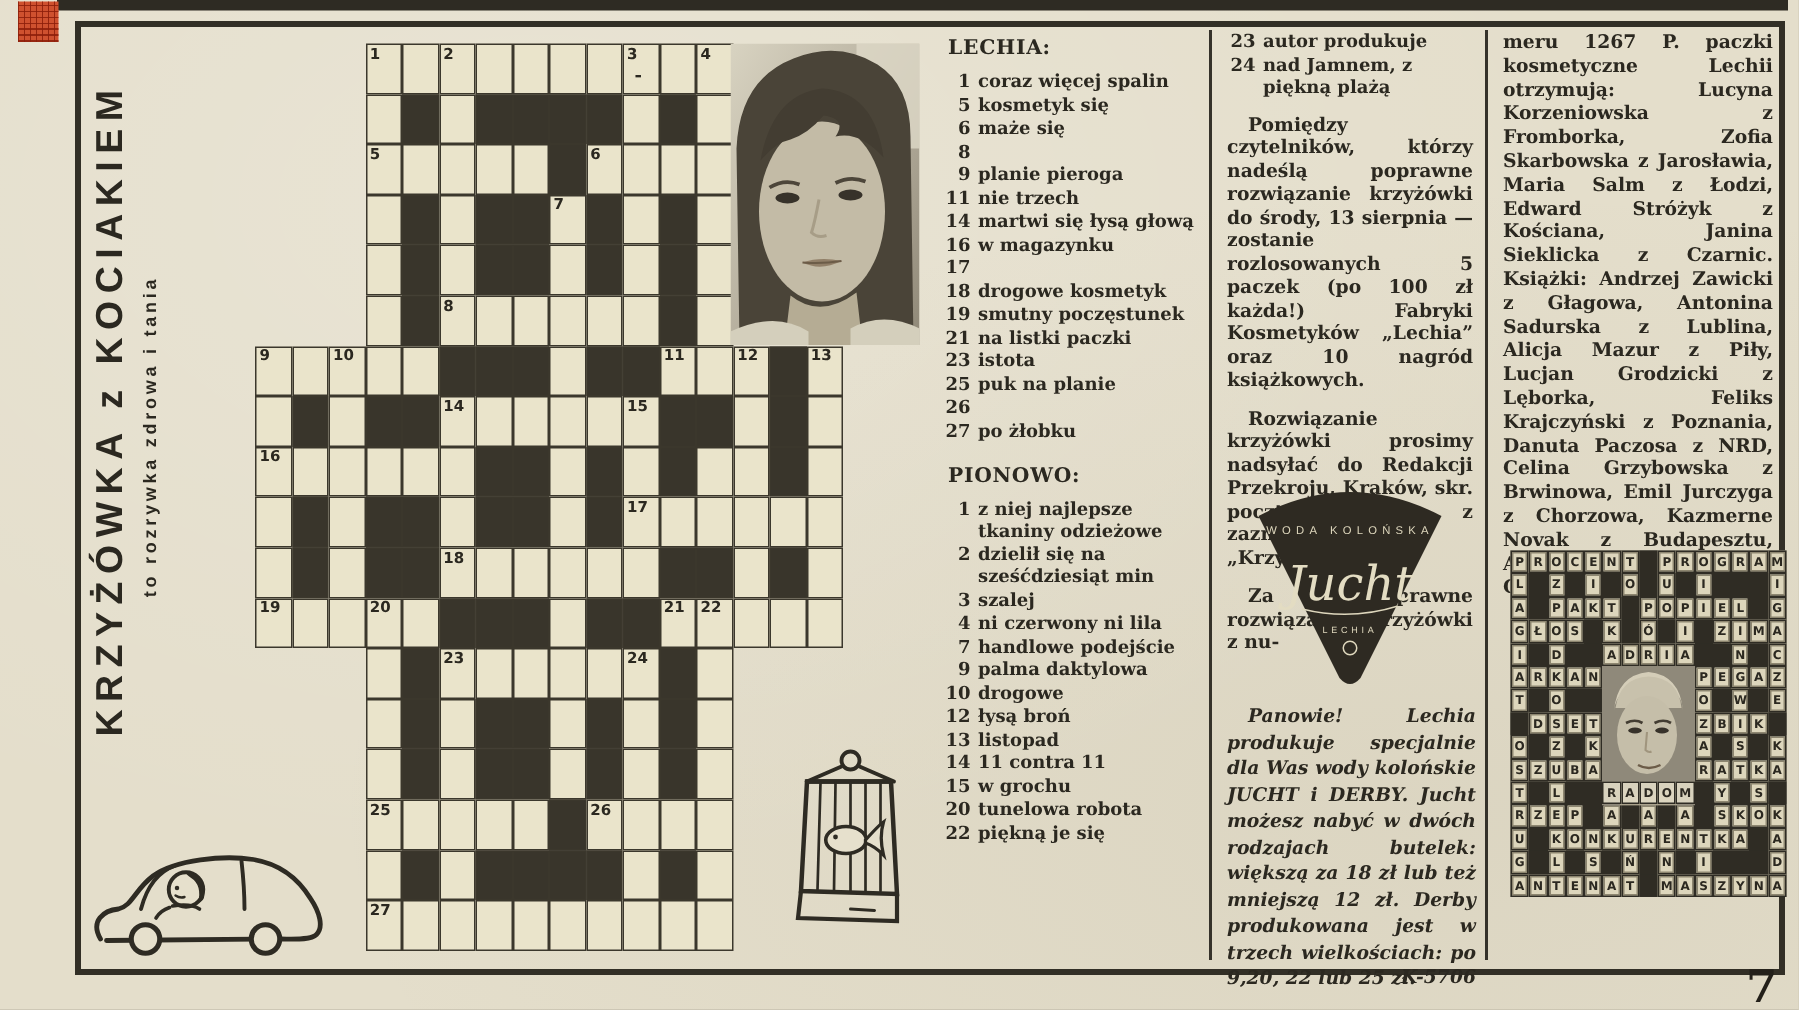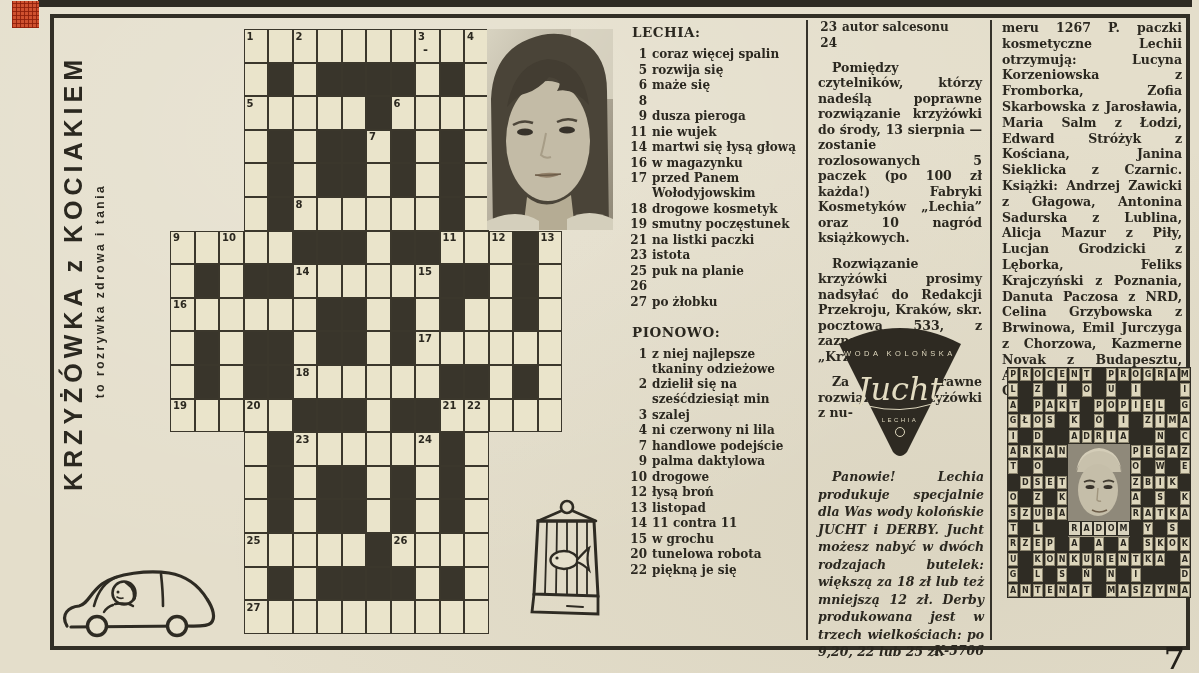--- a/index.html
+++ b/index.html
@@ -361,48 +361,47 @@
 
   <div class="col" id="col1">
     <div class="clue-head">LECHIA:</div>
     <div id="across-list">
         <div class="clue">
           <span class="cn">1</span>
           <span class="ct">coraz więcej spalin</span>
         </div>
         <div class="clue">
           <span class="cn">5</span>
-          <span class="ct">rozwija się</span>
+          <span class="ct">kosmetyk się</span>
         </div>
         <div class="clue">
           <span class="cn">6</span>
           <span class="ct">maże się</span>
         </div>
         <div class="clue">
           <span class="cn">8</span>
         </div>
         <div class="clue">
           <span class="cn">9</span>
-          <span class="ct">dusza pieroga</span>
+          <span class="ct">planie pieroga</span>
         </div>
         <div class="clue">
           <span class="cn">11</span>
-          <span class="ct">nie wujek</span>
+          <span class="ct">nie trzech</span>
         </div>
         <div class="clue">
           <span class="cn">14</span>
           <span class="ct">martwi się łysą głową</span>
         </div>
         <div class="clue">
           <span class="cn">16</span>
           <span class="ct">w magazynku</span>
         </div>
         <div class="clue">
           <span class="cn">17</span>
-          <span class="ct">przed Panem Wołodyjowskim</span>
         </div>
         <div class="clue">
           <span class="cn">18</span>
           <span class="ct">drogowe kosmetyk</span>
         </div>
         <div class="clue">
           <span class="cn">19</span>
           <span class="ct">smutny poczęstunek</span>
         </div>
         <div class="clue">
@@ -479,24 +478,25 @@
           <span class="cn">22</span>
           <span class="ct">piękną je się</span>
         </div>
       </div>
   </div>
 
   <div class="col" id="col2">
     <div id="down-cont-list" style="margin-bottom:9px">
         <div class="clue">
           <span class="cn">23</span>
-          <span class="ct">autor salcesonu</span>
+          <span class="ct">autor produkuje</span>
         </div>
         <div class="clue">
           <span class="cn">24</span>
+          <span class="ct">nad Jamnem, z piękną plażą</span>
         </div>
       </div>
     <p class="par">Pomiędzy czytelników, którzy nadeślą poprawne rozwiązanie krzyżówki do środy, 13 sierpnia — zostanie rozlosowanych 5 paczek (po 100 zł każda!) Fabryki Kosmetyków „Lechia” oraz 10 nagród książkowych.</p>
     <p class="par">Rozwiązanie krzyżówki prosimy nadsyłać do Redakcji Przekroju, Kraków, skr. pocztowa 533, z zaznaczeniem „Krzyżówka 70”.</p>
     <p class="par">Za poprawne rozwiązanie krzyżówki z nu-</p>
   </div>
 
   <div class="jucht">
     <svg width="152" height="140" viewBox="0 0 152 140">
       <path d="M15,22 Q76,-10 137,22 L83,130 Q76,138 69,130 Z" fill="#2e2a22"></path>

